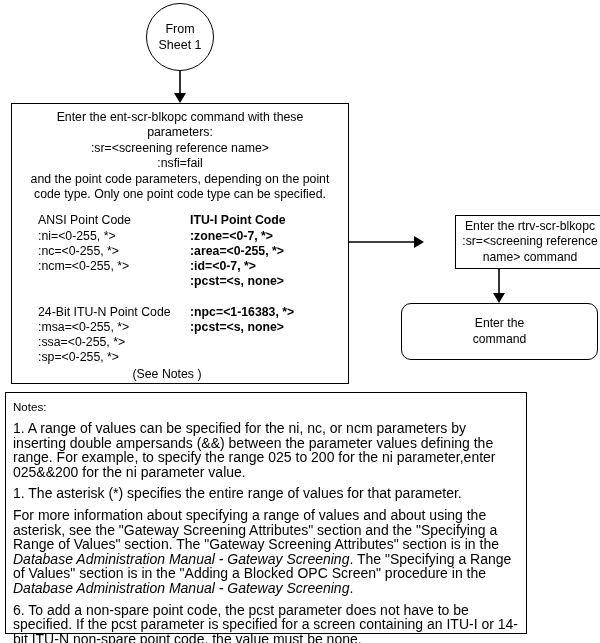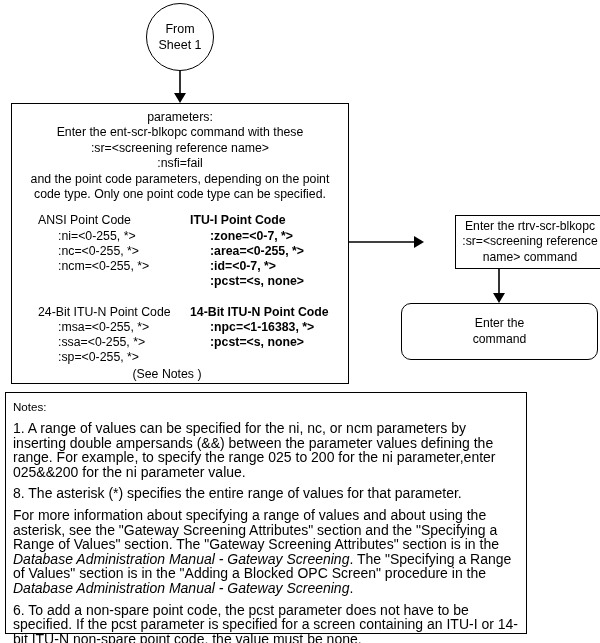--- a/index.html
+++ b/index.html
@@ -74,21 +74,21 @@
   }
   .pc-row {
     display: flex;
   }
   .pc-col {
     width: 152px;
     box-sizing: border-box;
   }
   .pc-col.second { width: 150px; font-weight: bold; }
   .pc-title { white-space: nowrap; }
-  .pc-line { white-space: nowrap; margin-left: 20px; }
+  .pc-line { white-space: nowrap; }
   .pc-spacer { height: 15.2px; }
   .see-notes {
     text-align: center;
     font-size: 12.3px;
     margin-top: 2px;
     padding-right: 26px;
   }
 
   
   .rtrv-box {
@@ -174,22 +174,22 @@
     <polygon points="493,293 505,293 499,303" fill="#000"></polygon>
   </svg>
 
   <div class="start-circle">
     <span>From</span>
     <span>Sheet 1</span>
   </div>
 
   <div class="main-box">
     <div class="main-head">
+      <div>Enter the ent-scr-blkopc command with these</div>
       <div>parameters:</div>
-      <div>Enter the ent-scr-blkopc command with these</div>
       <div>:sr=&lt;screening reference name&gt;</div>
       <div>:nsfi=fail</div>
       <div>and the point code parameters, depending on the point</div>
       <div>code type. Only one point code type can be specified.</div>
     </div>
 
     <div class="pc-grid">
       <div class="pc-row">
         <div class="pc-col">
           <div class="pc-title">ANSI Point Code</div>
@@ -210,21 +210,20 @@
       <div class="pc-spacer"></div>
 
       <div class="pc-row">
         <div class="pc-col">
           <div class="pc-title">24-Bit ITU-N Point Code</div>
           <div class="pc-line">:msa=&lt;0-255, *&gt;</div>
           <div class="pc-line">:ssa=&lt;0-255, *&gt;</div>
           <div class="pc-line">:sp=&lt;0-255, *&gt;</div>
         </div>
         <div class="pc-col second">
-          <div class="pc-title">14-Bit ITU-N Point Code</div>
           <div class="pc-line">:npc=&lt;1-16383, *&gt;</div>
           <div class="pc-line">:pcst=&lt;s, none&gt;</div>
         </div>
       </div>
     </div>
 
     <div class="see-notes">(See Notes )</div>
   </div>
 
   <div class="rtrv-box">
@@ -238,19 +237,19 @@
   <div class="chgdb-box">
     <div class="txt">
       <div>Enter the</div>
       <div>command</div>
     </div>
   </div>
 
   <div class="notes-box">
     <div class="notes-title">Notes:</div>
     <p class="note-p">1. A range of values can be specified for the ni, nc, or ncm parameters by inserting double ampersands (&amp;&amp;) between the parameter values defining the range.  For example, to specify the range 025 to 200 for the ni parameter,enter 025&amp;&amp;200 for the ni parameter value.</p>
-    <p class="note-p">8. The asterisk (*) specifies the entire range of values for that parameter.</p>
+    <p class="note-p">1. The asterisk (*) specifies the entire range of values for that parameter.</p>
     <p class="note-p"><span>For more information about specifying a range of values and about using the asterisk, see the "Gateway Screening Attributes" section and the "Specifying a Range of Values" section. The "Gateway Screening Attributes" section is in the </span><span class="ital">Database Administration Manual - Gateway Screening</span><span>. The "Specifying a Range of Values" section is in the "Adding a Blocked OPC Screen" procedure in the </span><span class="ital">Database Administration Manual - Gateway Screening</span><span>.</span></p>
     <p class="note-p">6. To add a non-spare point code, the pcst parameter does not have to be specified.  If the pcst parameter is specified for a screen containing an ITU-I or 14-bit ITU-N non-spare point code, the value must be none.</p>
     <p class="note-p">4. To add a spare point code, the pcst=s parameter must be specified.</p>
   </div>
 
 </div>
 
 </body></html>

